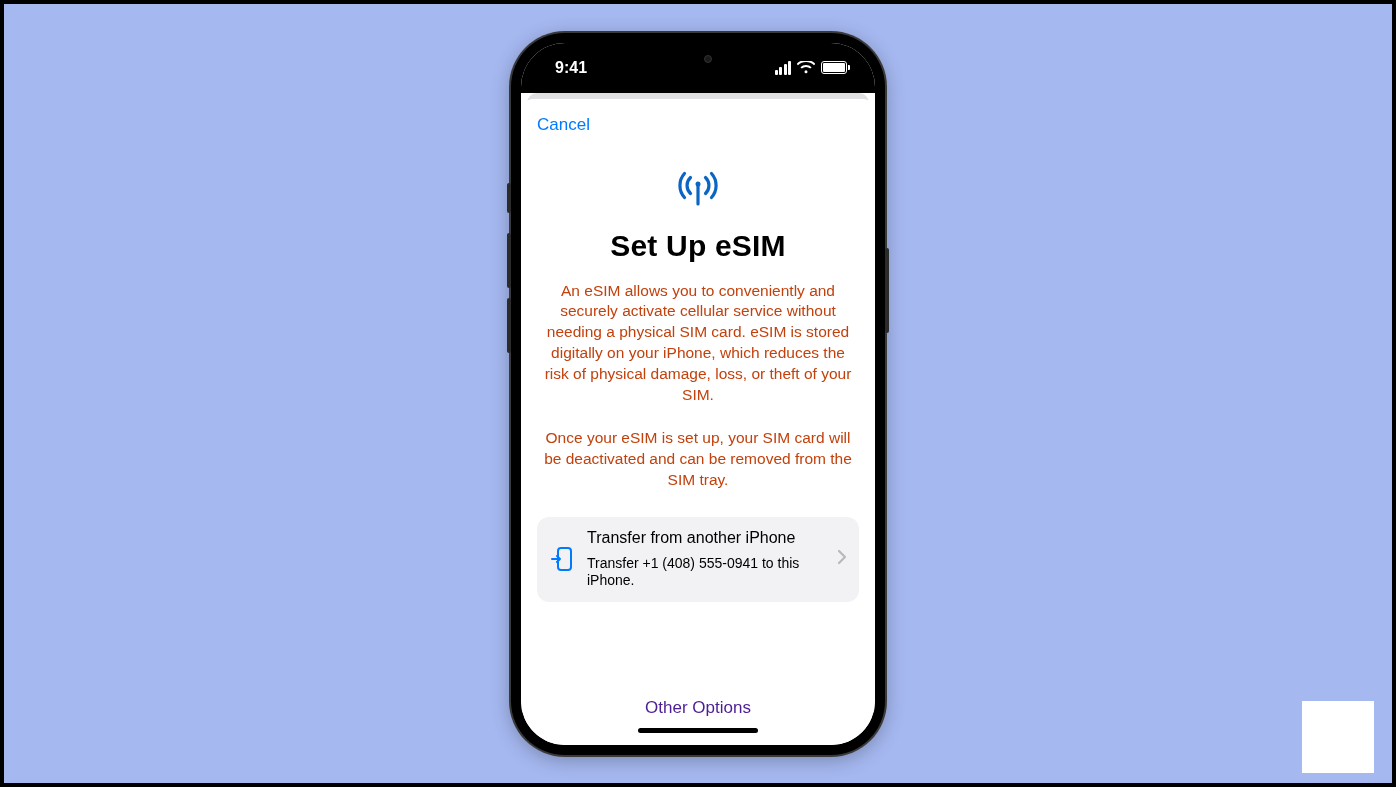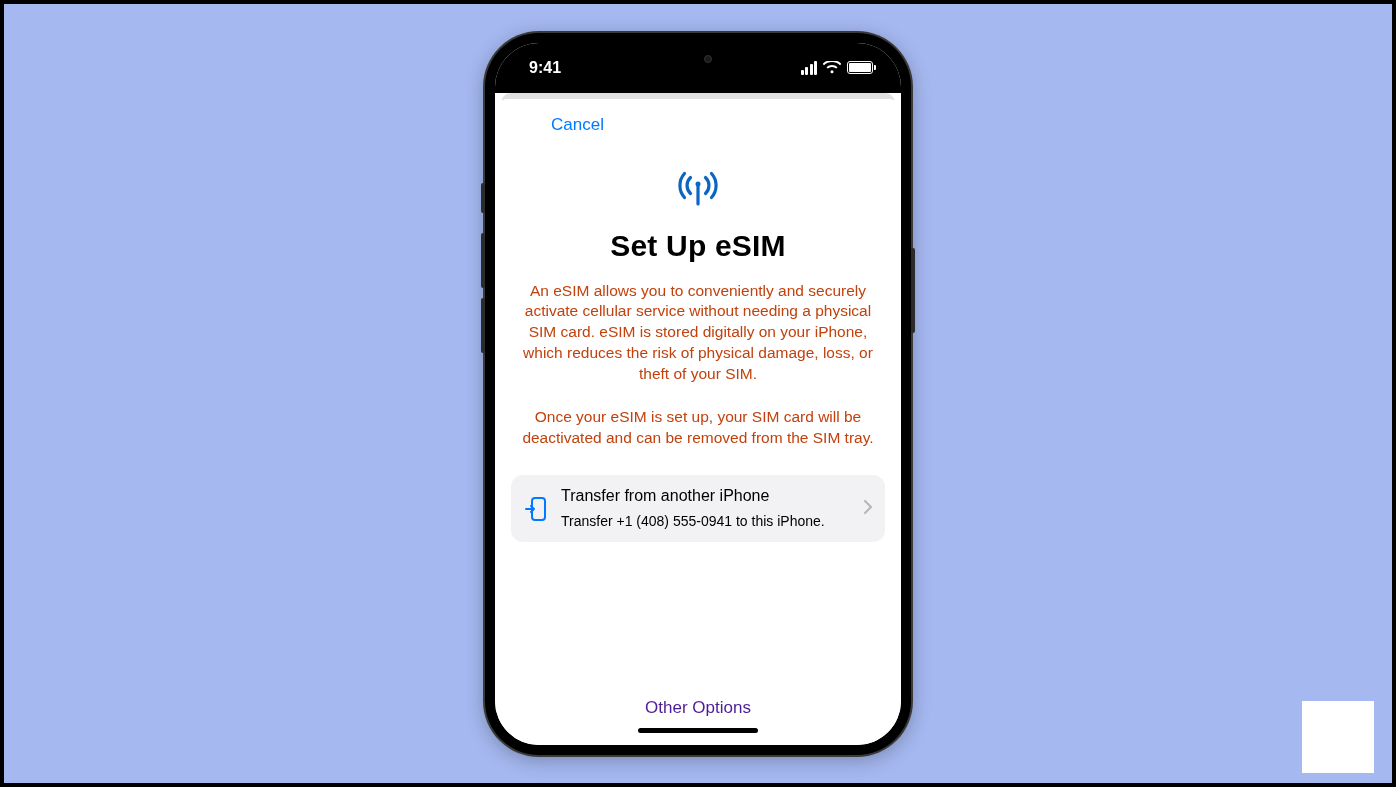--- a/index.html
+++ b/index.html
@@ -8,21 +8,21 @@
     height: 787px;
     background: #a5b8f0;
     border: 4px solid #000;
     display: flex;
     align-items: center;
     justify-content: center;
     font-family: -apple-system, "Helvetica Neue", Helvetica, Arial, sans-serif;
     position: relative;
   }
   .phone-frame {
-    width: 426px;
+    width: 374px;
     height: 722px;
     background: #000;
     border-radius: 54px;
     padding: 10px;
     box-shadow: 0 0 0 2px #3a3a3a, 0 4px 20px rgba(0,0,0,0.3);
     position: relative;
   }
   
   .btn-side { position: absolute; background:#2b2b2b; border-radius:2px; }
   .btn-side.left1 { left:-4px; top:150px; width:4px; height:30px; }
@@ -88,21 +88,20 @@
   }
   .cancel {
     color:#007aff;
     font-size:17px;
     text-align:left;
     background:none;
     border:none;
     cursor:pointer;
     padding:2px 0;
     align-self:flex-start;
-    margin-left:40px;
   }
   .hero-icon { margin: 34px auto 18px auto; display:flex; justify-content:center;}
   .title { font-size:30px; font-weight:700; text-align:center; letter-spacing:0.2px; }
   .desc { font-size:15.5px; line-height:1.35; text-align:center; color:#c2410c; margin-top:18px; padding: 0 2px;}
   .desc2 { margin-top:22px; }
   .option-card {
     margin-top:26px;
     background:#f2f2f4;
     border-radius:12px;
     padding:12px 12px;

